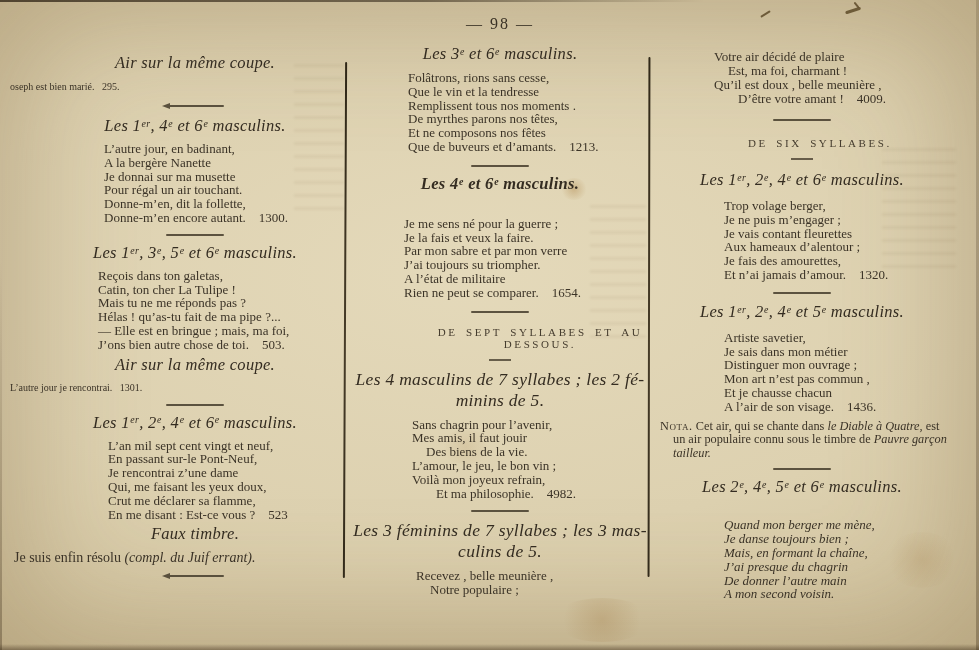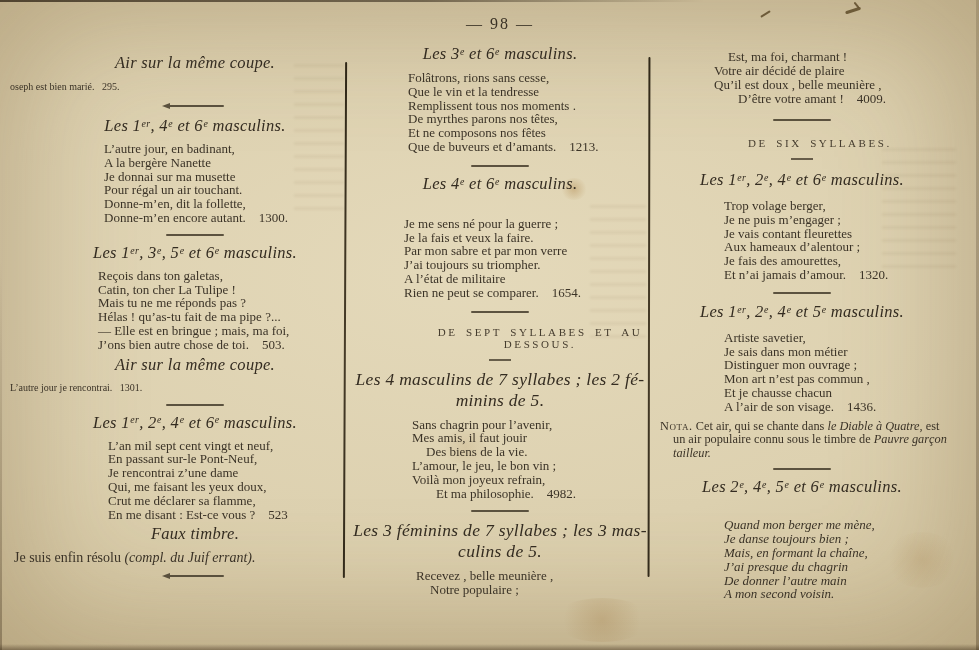--- a/index.html
+++ b/index.html
@@ -85,21 +85,21 @@
   .ve1{margin-top:7px;padding-left:78px;}
   .ru2{margin:9px 0 0 140px;} .ti2{margin-top:8px;}
   .ve2{margin-top:7px;padding-left:72px;}
   .ti3{margin-top:4px;} .li3{margin-top:5px;margin-left:-16px;}
   .ru3{margin:8px 0 0 140px;} .ti4{margin-top:8px;}
   .ve3{margin-top:7px;padding-left:82px;}
   .ti5{margin-top:4px;} .li5{margin-top:6px;margin-left:-12px;font-size:14px;}
   .ru4{margin:9px 0 0 140px;}
 
   .m-ti1{margin-top:12px;} .m-ve1{margin-top:8px;padding-left:56px;}
-  .m-ru1{margin:11px auto 0;} .m-ti2{margin-top:8px;} .m-ve2{margin-top:24px;padding-left:52px;}
+  .m-ru1{margin:11px auto 0;} .m-ti2{margin-top:8px;font-weight:bold;} .m-ve2{margin-top:24px;padding-left:52px;}
   .m-ru2{margin:11px auto 0;} .m-sc{margin-top:13px;margin-left:44px;} .m-da{margin-top:9px;}
   .m-ti3{margin-top:8px;} .m-ve3{margin-top:7px;padding-left:60px;}
   .m-ru3{margin:10px auto 0;} .m-ti4{margin-top:8px;} .m-ve4{margin-top:7px;padding-left:64px;}
 
   .r-ve0{margin-top:50px;padding-left:62px;line-height:14px;}
   .r-ru1{margin:13px auto 0;} .r-sc{margin-top:16px;} .r-da{margin-top:9px;}
   .r-ti1{margin-top:11px;} .r-ve1{margin-top:10px;padding-left:72px;}
   .r-ru2{margin:10px auto 0;} .r-ti2{margin-top:9px;} .r-ve2{margin-top:10px;padding-left:72px;}
   .r-no{margin-top:6px;} .r-ru3{margin:8px auto 0;} .r-ti3{margin-top:8px;}
   .r-ve3{margin-top:22px;padding-left:72px;font-style:italic;}
@@ -222,22 +222,22 @@
       <div>culins de 5.</div>
     </div>
     <div class="verse m-ve4">
       <div class="vl">Recevez , belle meunière ,</div>
       <div class="vl ind">Notre populaire ;</div>
     </div>
   </div>
 
   <div class="col col-right">
     <div class="verse r-ve0">
+      <div class="vl">Votre air  décidé de plaire</div>
       <div class="vl ind">Est, ma foi, charmant !</div>
-      <div class="vl">Votre air  décidé de plaire</div>
       <div class="vl">Qu’il est  doux , belle meunière ,</div>
       <div class="vl ind2">D’être votre amant !   4009.</div>
     </div>
     <div class="rule r-ru1"></div>
 
     <div class="sc r-sc">DE SIX SYLLABES.</div>
     <div class="dash r-da"></div>
 
     <div class="h-ital ord r-ti1">Les 1<sup>er</sup>, 2<sup>e</sup>, 4<sup>e</sup> et 6<sup>e</sup> masculins.</div>
     <div class="verse r-ve1">

